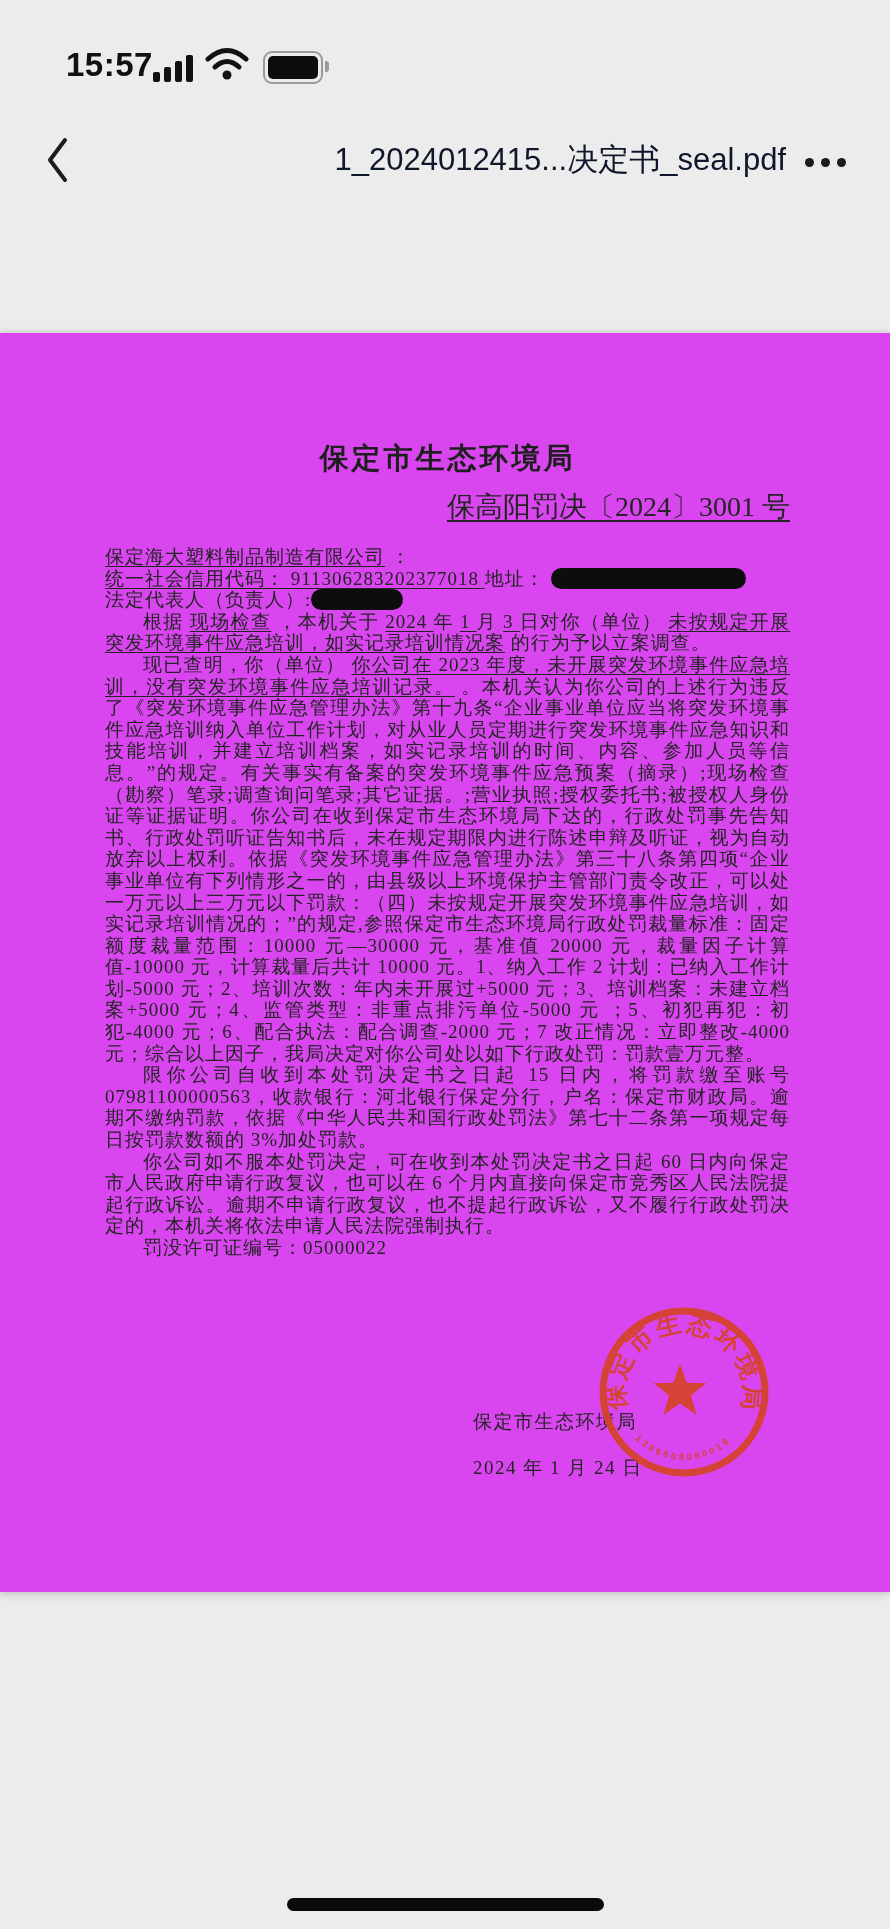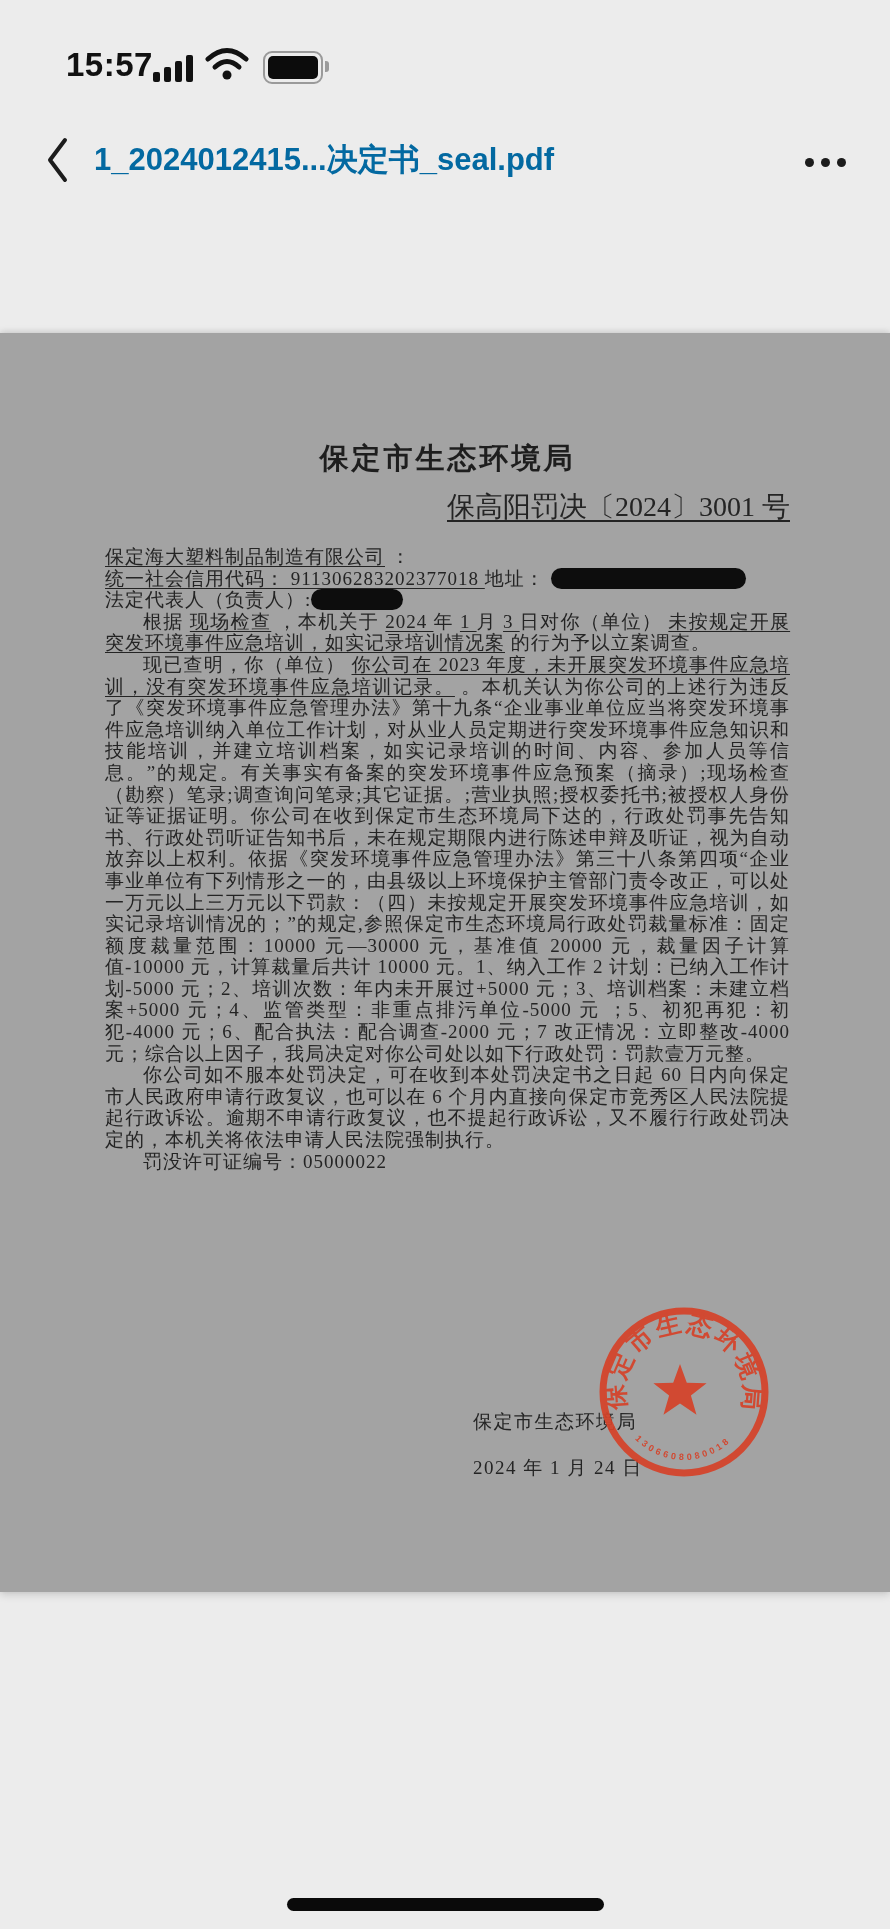--- a/index.html
+++ b/index.html
@@ -19,27 +19,27 @@
   .sig{display:flex;align-items:flex-end;gap:4px;padding-bottom:2px;}
   .sig i{display:block;width:7px;background:#111;border-radius:2px;}
   .sig i:nth-child(1){height:10px}.sig i:nth-child(2){height:15px}
   .sig i:nth-child(3){height:21px}.sig i:nth-child(4){height:27px}
   .batt{position:relative;width:56px;height:29px;border:2.5px solid #9a9a9a;border-radius:9px;margin-left:2px;}
   .batt .lvl{position:absolute;inset:3px;background:#0c0c0c;border-radius:5px;}
   .batt:after{content:"";position:absolute;right:-8px;top:8px;width:4px;height:11px;background:#9a9a9a;border-radius:0 3px 3px 0;}
   
   .nav-bar{height:120px;display:flex;align-items:center;padding:0 44px;box-sizing:border-box;}
   .back-btn{width:50px;display:flex;align-items:center;cursor:pointer;}
-  .nav-title{flex:1;text-align:left;font-size:31px;font-weight:700;color:#0369a1;
+  .nav-title{flex:1;text-align:right;font-size:31px;font-weight:400;color:#0f172a;
     white-space:nowrap;overflow:hidden;}
   .more-btn{width:60px;display:flex;justify-content:flex-end;gap:7px;align-items:center;cursor:pointer;padding-top:4px;}
   .more-btn b{width:9px;height:9px;border-radius:50%;background:#1c1c1c;}
   
   .pdf-page{
-    margin-top:113px;height:1259px;background:#a3a3a3;position:relative;overflow:hidden;
+    margin-top:113px;height:1259px;background:#d946ef;position:relative;overflow:hidden;
     box-sizing:border-box;padding:102px 100px 0 105px;
     box-shadow:0 -2px 6px rgba(0,0,0,.10),0 3px 8px rgba(0,0,0,.14);
     font-family:"Liberation Serif","DejaVu Serif",serif;color:#242424;
   }
   .doc-title{font-size:29px;line-height:47px;font-weight:600;text-align:center;letter-spacing:3px;color:#1e1e1e;}
   .doc-number{margin-top:12px;text-align:right;font-size:28px;line-height:26px;}
   .doc-number span{text-decoration:underline;text-underline-offset:4px;}
   .doc-body{margin-top:26px;}
   .para{margin:0;font-size:19px;line-height:21.6px;letter-spacing:1px;text-align:justify;color:#242424;}
   .para.indent{text-indent:2em;}
@@ -96,20 +96,21 @@
   <div class="doc-number">
     <span>保高阳罚决〔2024〕3001 号</span>
   </div>
 
   <div class="doc-body" id="doc-body">
       <p class="para"><span class="u">保定海大塑料制品制造有限公司</span><span> ：</span></p>
       <p class="para"><span class="u">统一社会信用代码： 911306283202377018 </span><span>地址： </span><span class="redact" style="width: 195px; background: rgb(13, 13, 13);"></span></p>
       <p class="para"><span>法定代表人（负责人）:</span><span class="redact" style="width: 92px; background: rgb(13, 13, 13);"></span></p>
       <p class="para indent"><span>根据 </span><span class="u">现场检查</span><span> ，本机关于 </span><span class="u">2024 </span><span>年 </span><span class="u">1 </span><span>月 </span><span class="u">3 </span><span>日对你（单位） </span><span class="u">未按规定开展突发环境事件应急培训，如实记录培训情况案</span><span> 的行为予以立案调查。</span></p>
       <p class="para indent"><span>现已查明，你（单位） </span><span class="u">你公司在 2023 年度，未开展突发环境事件应急培训，没有突发环境事件应急培训记录。</span><span> 。本机关认为你公司的上述行为违反了《突发环境事件应急管理办法》第十九条“企业事业单位应当将突发环境事件应急培训纳入单位工作计划，对从业人员定期进行突发环境事件应急知识和技能培训，并建立培训档案，如实记录培训的时间、内容、参加人员等信息。”的规定。有关事实有备案的突发环境事件应急预案（摘录）;现场检查（勘察）笔录;调查询问笔录;其它证据。;营业执照;授权委托书;被授权人身份证等证据证明。你公司在收到保定市生态环境局下达的，行政处罚事先告知书、行政处罚听证告知书后，未在规定期限内进行陈述申辩及听证，视为自动放弃以上权利。依据《突发环境事件应急管理办法》第三十八条第四项“企业事业单位有下列情形之一的，由县级以上环境保护主管部门责令改正，可以处一万元以上三万元以下罚款：（四）未按规定开展突发环境事件应急培训，如实记录培训情况的；”的规定,参照保定市生态环境局行政处罚裁量标准：固定额度裁量范围：10000 元—30000 元，基准值 20000 元，裁量因子计算值-10000 元，计算裁量后共计 10000 元。1、纳入工作 2 计划：已纳入工作计划-5000 元；2、培训次数：年内未开展过+5000 元；3、培训档案：未建立档案+5000 元；4、监管类型：非重点排污单位-5000 元 ；5、初犯再犯：初犯-4000 元；6、配合执法：配合调查-2000 元；7 改正情况：立即整改-4000 元；综合以上因子，我局决定对你公司处以如下行政处罚：罚款壹万元整。</span></p>
+      <p class="para indent"><span>限你公司自收到本处罚决定书之日起 15 日内，将罚款缴至账号 07981100000563，收款银行：河北银行保定分行，户名：保定市财政局。逾期不缴纳罚款，依据《中华人民共和国行政处罚法》第七十二条第一项规定每日按罚款数额的 3%加处罚款。</span></p>
       <p class="para indent"><span>你公司如不服本处罚决定，可在收到本处罚决定书之日起 60 日内向保定市人民政府申请行政复议，也可以在 6 个月内直接向保定市竞秀区人民法院提起行政诉讼。逾期不申请行政复议，也不提起行政诉讼，又不履行行政处罚决定的，本机关将依法申请人民法院强制执行。</span></p>
       <p class="para indent"><span>罚没许可证编号：05000022</span></p>
     </div>
 
   <div class="signature">
     <div>保定市生态环境局</div>
     <div>2024 年 1 月 24 日</div>
   </div>
 
   <svg class="seal" width="176" height="176" viewBox="0 0 176 176">

